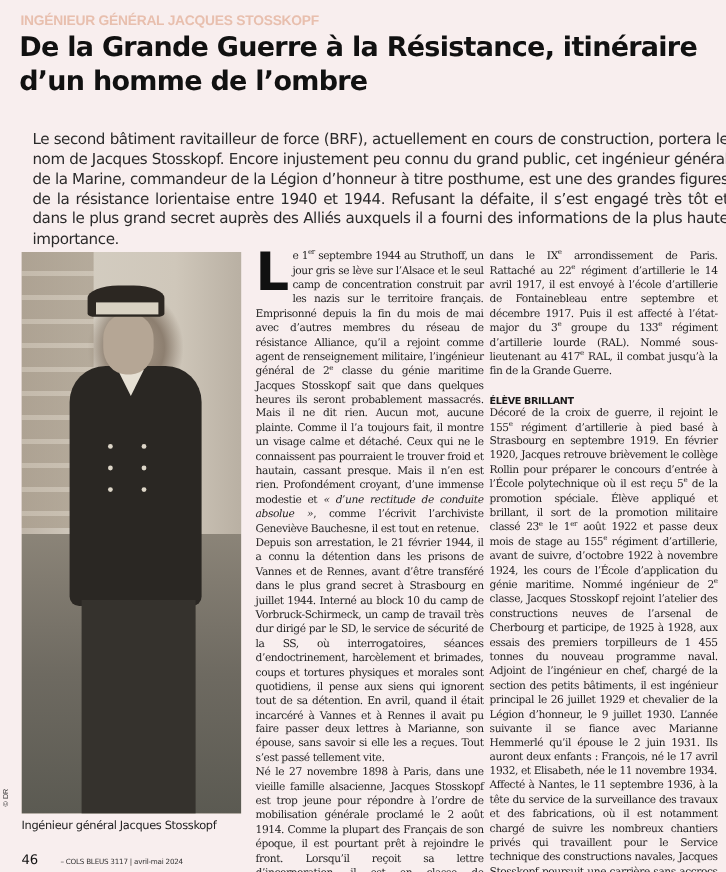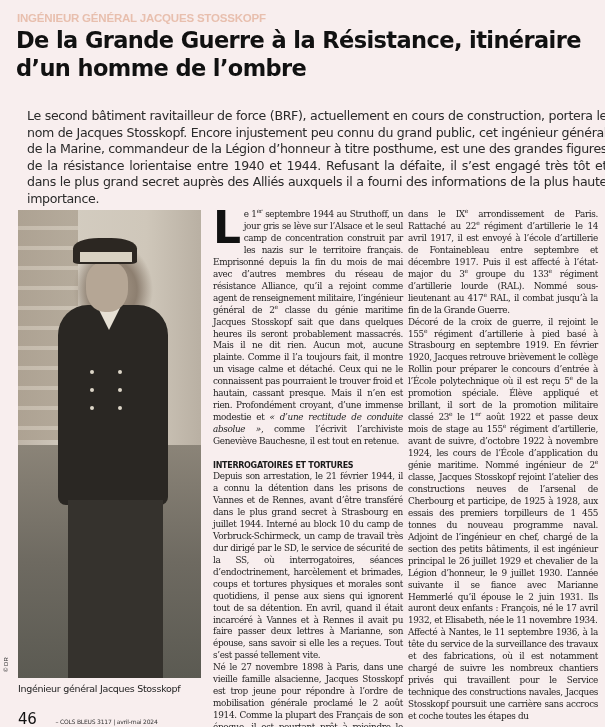--- a/index.html
+++ b/index.html
@@ -81,21 +81,21 @@
   .credit {
     position: absolute; left: 3px; top: 672px;
     font-family: "Liberation Sans", sans-serif; font-size: 6px; color: #333;
     transform: rotate(-90deg); transform-origin: left top;
     white-space: nowrap;
   }
   .footer {
     position: absolute; left: 18px; top: 710px;
     font-family: "DejaVu Sans", sans-serif; font-size: 6px; color: #333; letter-spacing: -0.2px;
   }
-  .footer .page { font-size: 15px; color: #111; margin-right: 17px; }
+  .footer .page { font-size: 11px; color: #111; margin-right: 17px; }
   .col {
     position: absolute; top: 209px; width: 190px;
     font-family: "DejaVu Serif", serif;
     font-size: 8.9px; line-height: 11.95px; letter-spacing: -0.35px;
     color: #1e1e1e;
     text-align: justify; hyphens: auto;
   }
   .col p { margin: 0; }
   .col1 { left: 213px; }
   .col2 { left: 408px; }
@@ -140,22 +140,22 @@
 <div class="credit">© DR</div>
 <div class="caption">Ingénieur général Jacques Stosskopf</div>
 
 <div class="footer">
   <span class="page">46</span>
   <span>– COLS BLEUS 3117 | avril-mai 2024</span>
 </div>
 
 <div class="col col1">
   <p><span class="dropcap">L</span><span>e 1</span><sup>er</sup><span> septembre 1944 au Struthoff, un jour gris se lève sur l’Alsace et le seul camp de concentration construit par les nazis sur le territoire français. Emprisonné depuis la fin du mois de mai avec d’autres membres du réseau de résistance Alliance, qu’il a rejoint comme agent de renseignement militaire, l’ingénieur général de 2</span><sup>e</sup><span> classe du génie maritime Jacques Stosskopf sait que dans quelques heures ils seront probablement massacrés. Mais il ne dit rien. Aucun mot, aucune plainte. Comme il l’a toujours fait, il montre un visage calme et détaché. Ceux qui ne le connaissent pas pourraient le trouver froid et hautain, cassant presque. Mais il n’en est rien. Profondément croyant, d’une immense modestie et </span><em>« d’une rectitude de conduite absolue »</em><span>, comme l’écrivit l’archiviste Geneviève Bauchesne, il est tout en retenue.</span></p>
-  <h3>INTERROGATOIRES ET TORTURES</h3>
   <p>Depuis son arrestation, le 21 février 1944, il a connu la détention dans les prisons de Vannes et de Rennes, avant d’être transféré dans le plus grand secret à Strasbourg en juillet 1944. Interné au block 10 du camp de Vorbruck-Schirmeck, un camp de travail très dur dirigé par le SD, le service de sécurité de la SS, où interrogatoires, séances d’endoctrinement, harcèlement et brimades, coups et tortures physiques et morales sont quotidiens, il pense aux siens qui ignorent tout de sa détention. En avril, quand il était incarcéré à Vannes et à Rennes il avait pu faire passer deux lettres à Marianne, son épouse, sans savoir si elle les a reçues. Tout s’est passé tellement vite.</p>
   <p>Né le 27 novembre 1898 à Paris, dans une vieille famille alsacienne, Jacques Stosskopf est trop jeune pour répondre à l’ordre de mobilisation générale proclamé le 2 août 1914. Comme la plupart des Français de son époque, il est pourtant prêt à rejoindre le front. Lorsqu’il reçoit sa lettre d’incorporation, il est en classe de mathématiques supérieures au collège Rollin, avenue Trudaine</p>
 </div>
 
 <div class="col col2">
   <p><span>dans le IX</span><sup>e</sup><span> arrondissement de Paris. Rattaché au 22</span><sup>e</sup><span> régiment d’artillerie le 14 avril 1917, il est envoyé à l’école d’artillerie de Fontainebleau entre septembre et décembre 1917. Puis il est affecté à l’état-major du 3</span><sup>e</sup><span> groupe du 133</span><sup>e</sup><span> régiment d’artillerie lourde (RAL). Nommé sous-lieutenant au 417</span><sup>e</sup><span> RAL, il combat jusqu’à la fin de la Grande Guerre.</span></p>
+  <h3>ÉLÈVE BRILLANT</h3>
   <p><span>Décoré de la croix de guerre, il rejoint le 155</span><sup>e</sup><span> régiment d’artillerie à pied basé à Strasbourg en septembre 1919. En février 1920, Jacques retrouve brièvement le collège Rollin pour préparer le concours d’entrée à l’École polytechnique où il est reçu 5</span><sup>e</sup><span> de la promotion spéciale. Élève appliqué et brillant, il sort de la promotion militaire classé 23</span><sup>e</sup><span> le 1</span><sup>er</sup><span> août 1922 et passe deux mois de stage au 155</span><sup>e</sup><span> régiment d’artillerie, avant de suivre, d’octobre 1922 à novembre 1924, les cours de l’École d’application du génie maritime. Nommé ingénieur de 2</span><sup>e</sup><span> classe, Jacques Stosskopf rejoint l’atelier des constructions neuves de l’arsenal de Cherbourg et participe, de 1925 à 1928, aux essais des premiers torpilleurs de 1 455 tonnes du nouveau programme naval. Adjoint de l’ingénieur en chef, chargé de la section des petits bâtiments, il est ingénieur principal le 26 juillet 1929 et chevalier de la Légion d’honneur, le 9 juillet 1930. L’année suivante il se fiance avec Marianne Hemmerlé qu’il épouse le 2 juin 1931. Ils auront deux enfants : François, né le 17 avril 1932, et Elisabeth, née le 11 novembre 1934.</span></p>
   <p><span>Affecté à Nantes, le 11 septembre 1936, à la tête du service de la surveillance des travaux et des fabrications, où il est notamment chargé de suivre les nombreux chantiers privés qui travaillent pour le Service technique des constructions navales, Jacques Stosskopf poursuit une carrière sans accrocs et coche toutes les étapes du </span></p>
 </div>
 
 </body></html>

